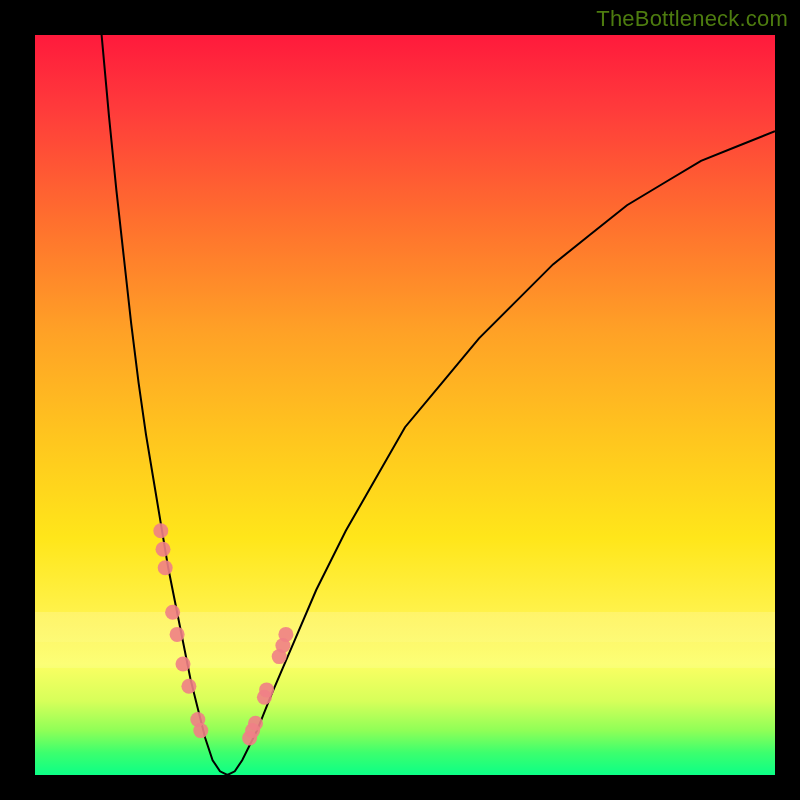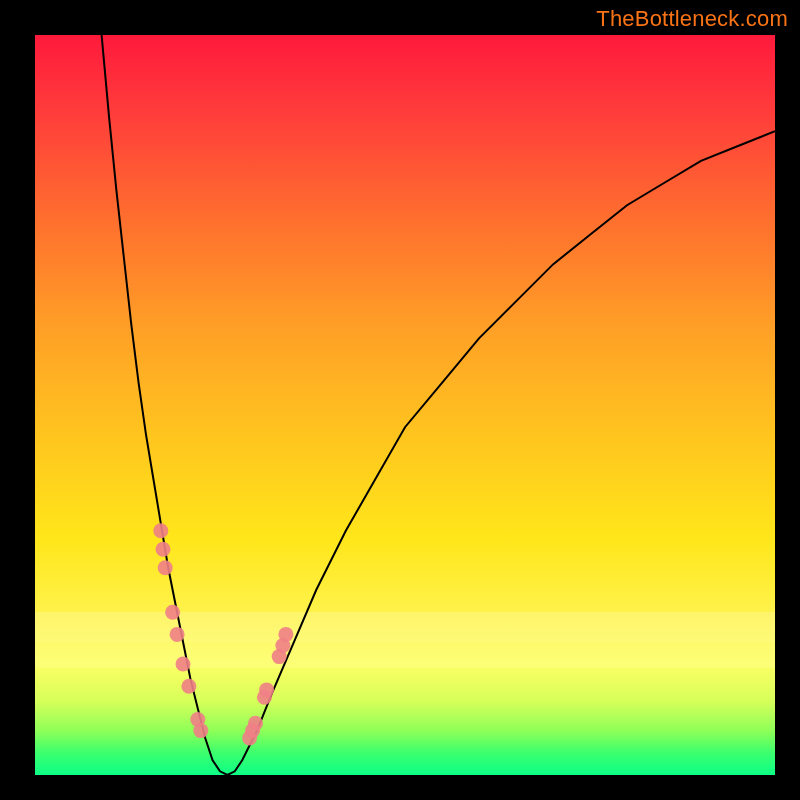--- a/index.html
+++ b/index.html
@@ -50,21 +50,21 @@
     position: absolute;
     left: 0;
     top: 0;
     width: 740px;
     height: 740px;
   }
   .watermark {
     position: absolute;
     top: 6px;
     right: 12px;
-    color: #f97316;
+    color: #4d7c0f;
     font-size: 22px;
     letter-spacing: 0.2px;
     user-select: none;
   }
 </style>
 </head>
 <body>
 
 <div class="frame">
   <div class="plot">

